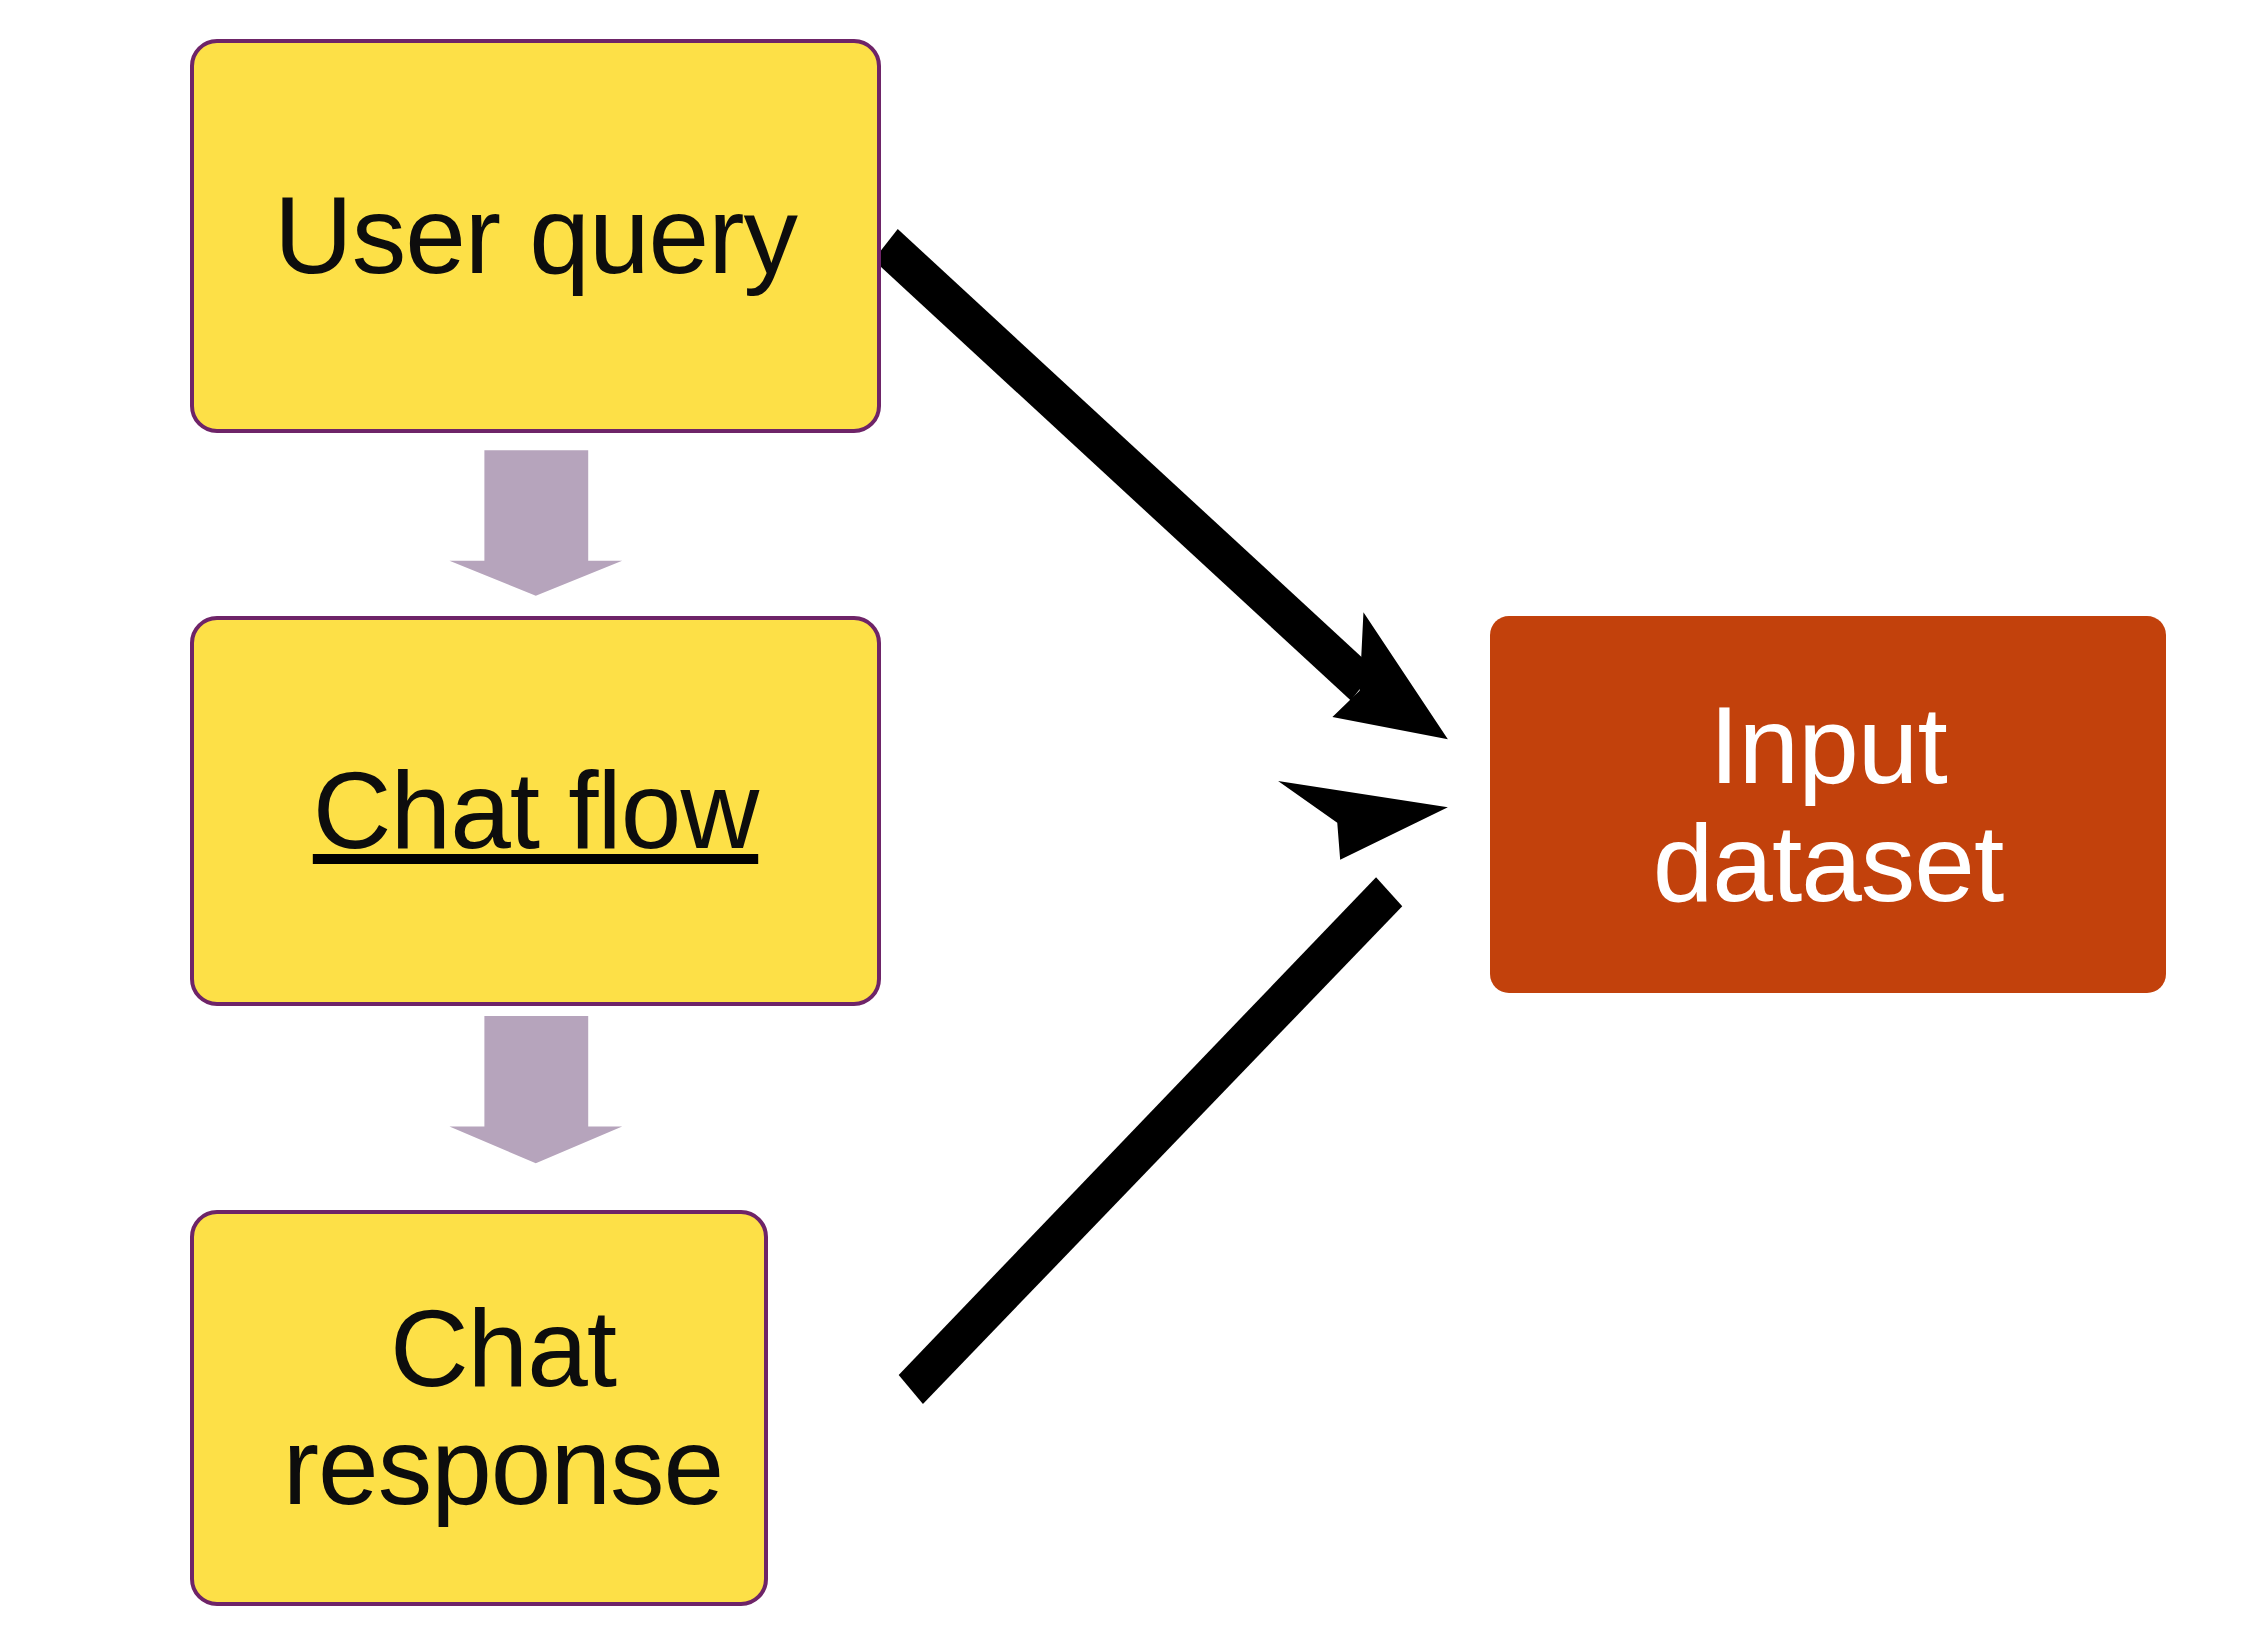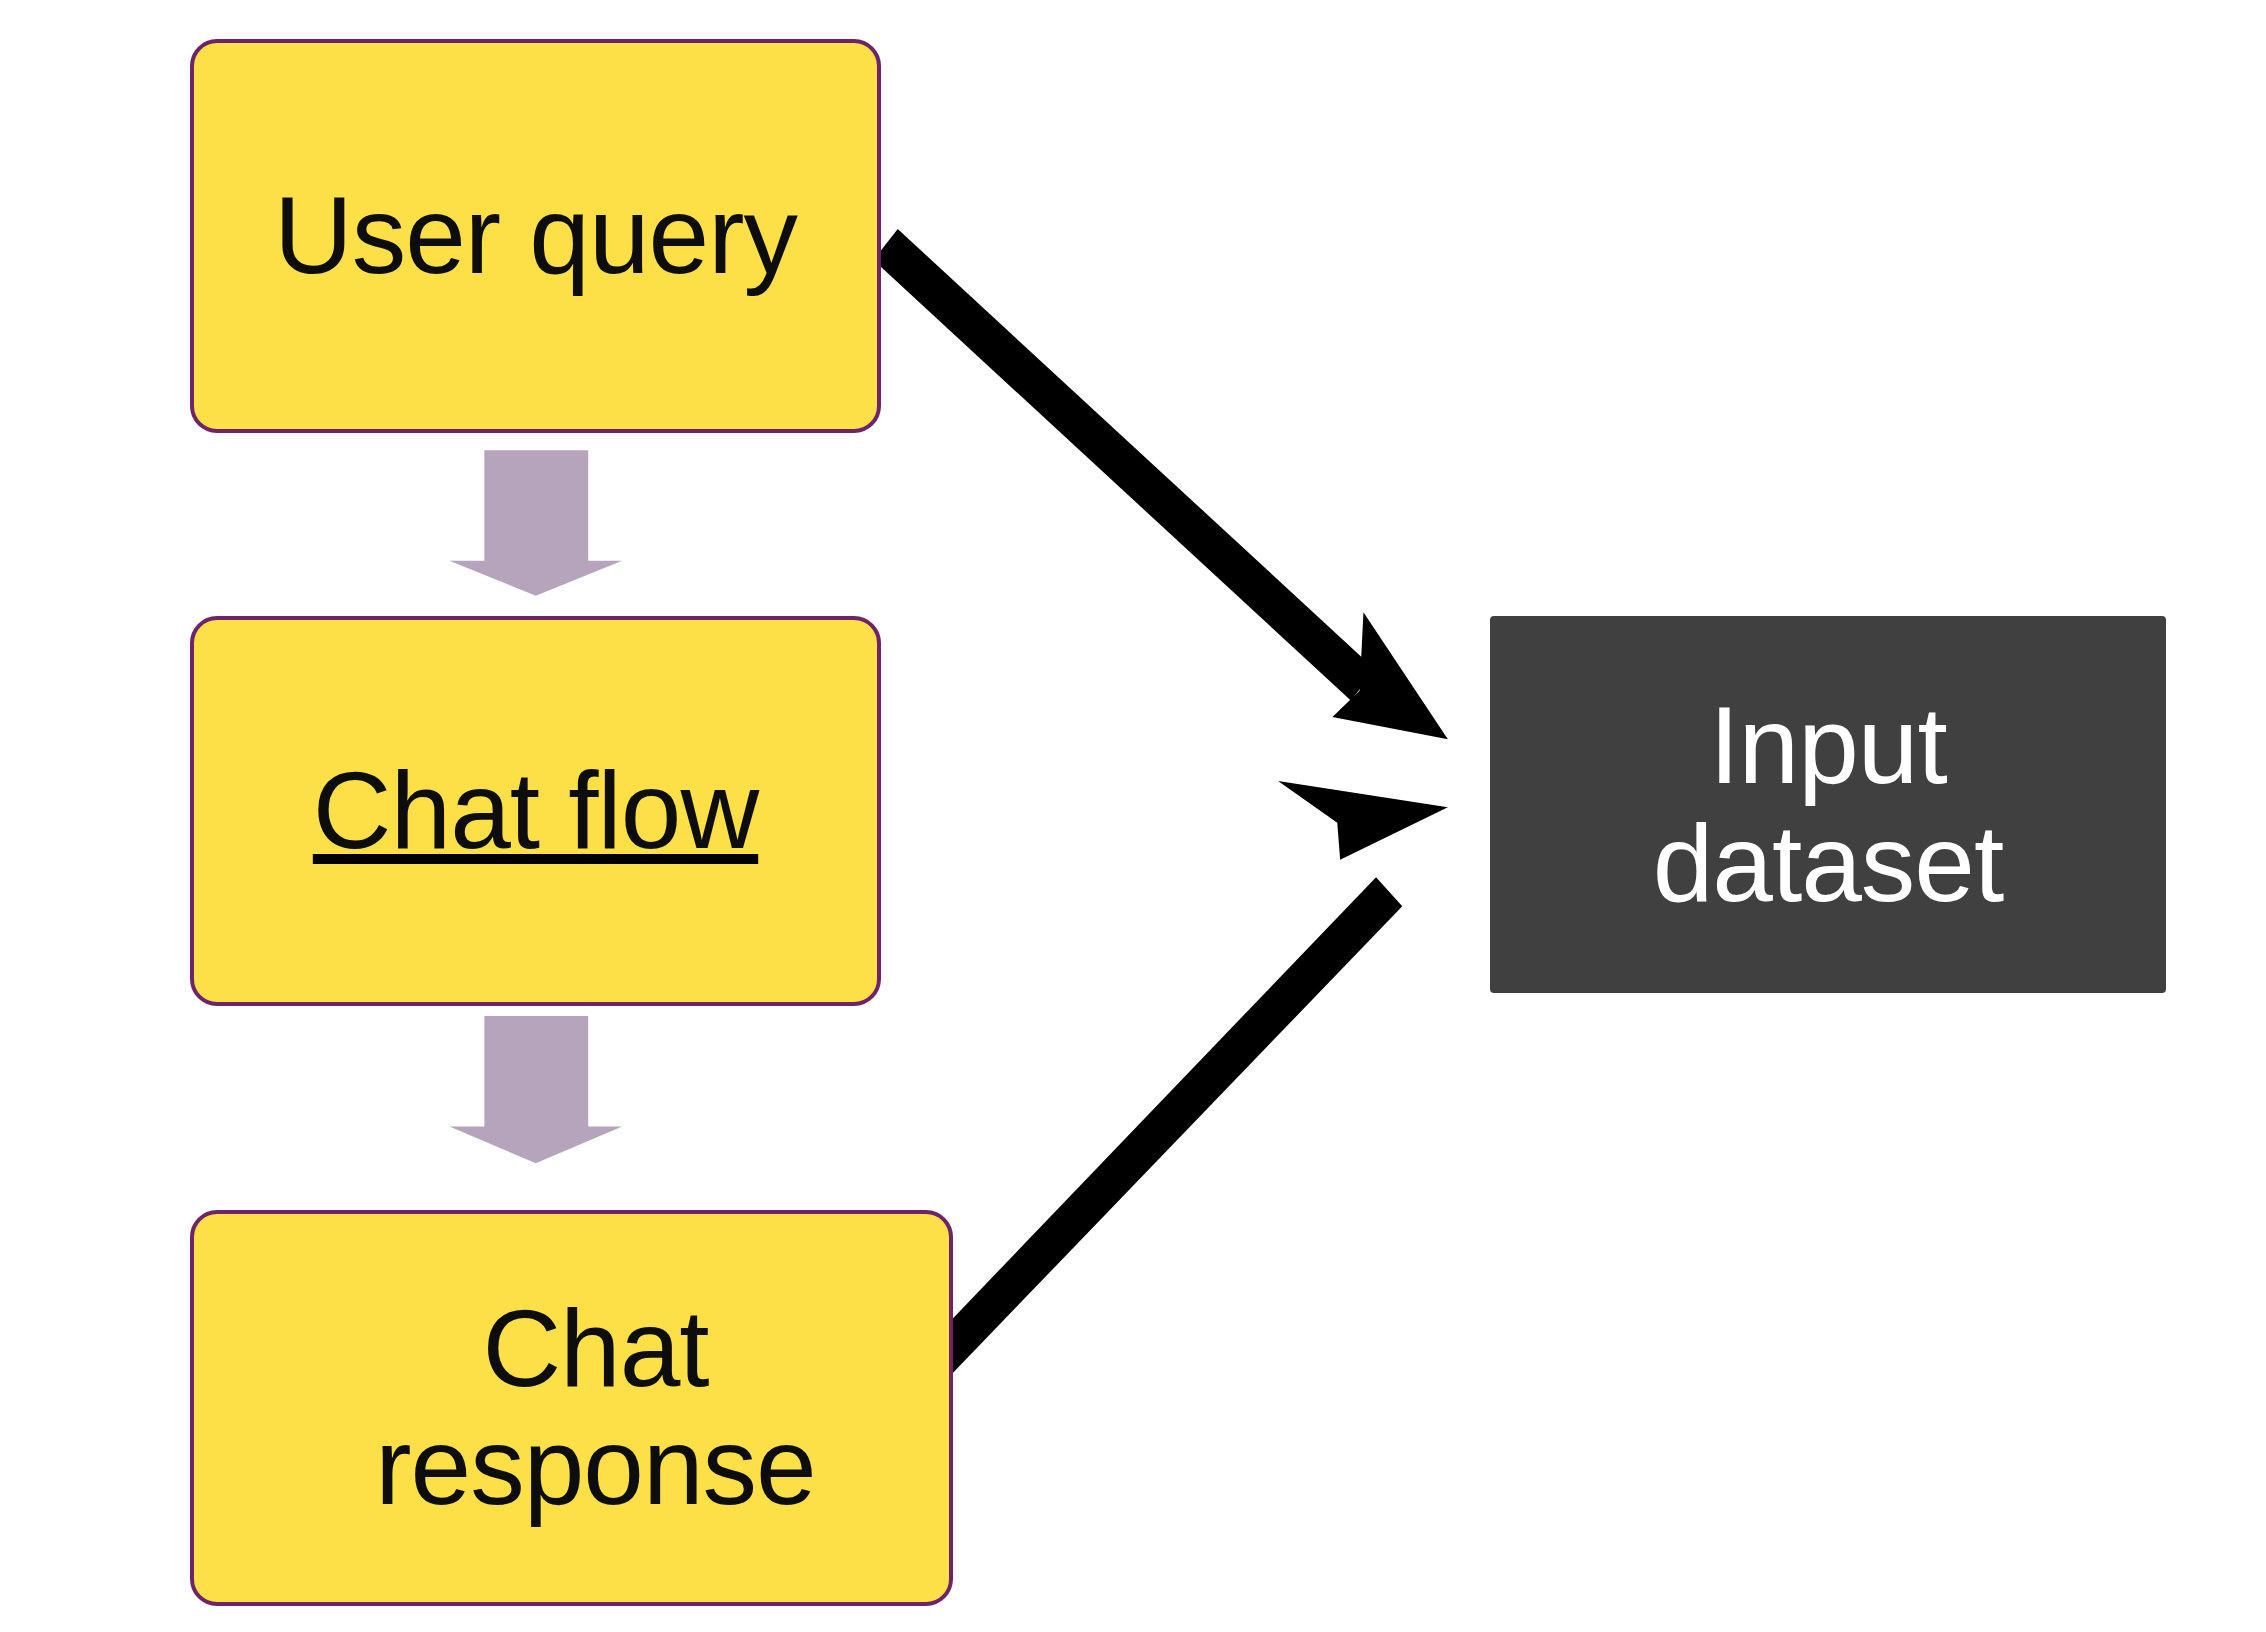--- a/index.html
+++ b/index.html
@@ -32,23 +32,23 @@
   .node-box .node-label {
     color: #0d0d0d;
     font-size: 109px;
     line-height: 1.08;
     font-weight: 400;
     letter-spacing: -1px;
     white-space: pre-line;
   }
   
   .node-box.filled {
-    background: #404040;
+    background: #c2410c;
     border: none;
-    border-radius: 4px;
+    border-radius: 19px;
   }
   .node-box.filled .node-label {
     color: #ffffff;
   }
   
   #connectors {
     position: absolute;
     left: 0;
     top: 0;
     width: 2267px;
@@ -90,21 +90,21 @@
   </svg>
 
   <div class="node-box" style="left:190px; top:39px; width:691px; height:394px;">
     <span class="node-label">User query</span>
   </div>
 
   <div class="node-box" style="left:190px; top:616px; width:691px; height:390px;text-decoration:underline;">
     <span class="node-label">Chat flow</span>
   </div>
 
-  <div class="node-box" style="left:190px; top:1210px; width:763px; height:396px;padding-left:48px;">
+  <div class="node-box" style="left:190px; top:1210px; width:578px; height:396px;padding-left:48px;">
     <span class="node-label">Chat
 response</span>
   </div>
 
   <div class="node-box filled" style="left:1490px; top:616px; width:676px; height:377px;">
     <span class="node-label">Input
 dataset</span>
   </div>
 
 </div>

